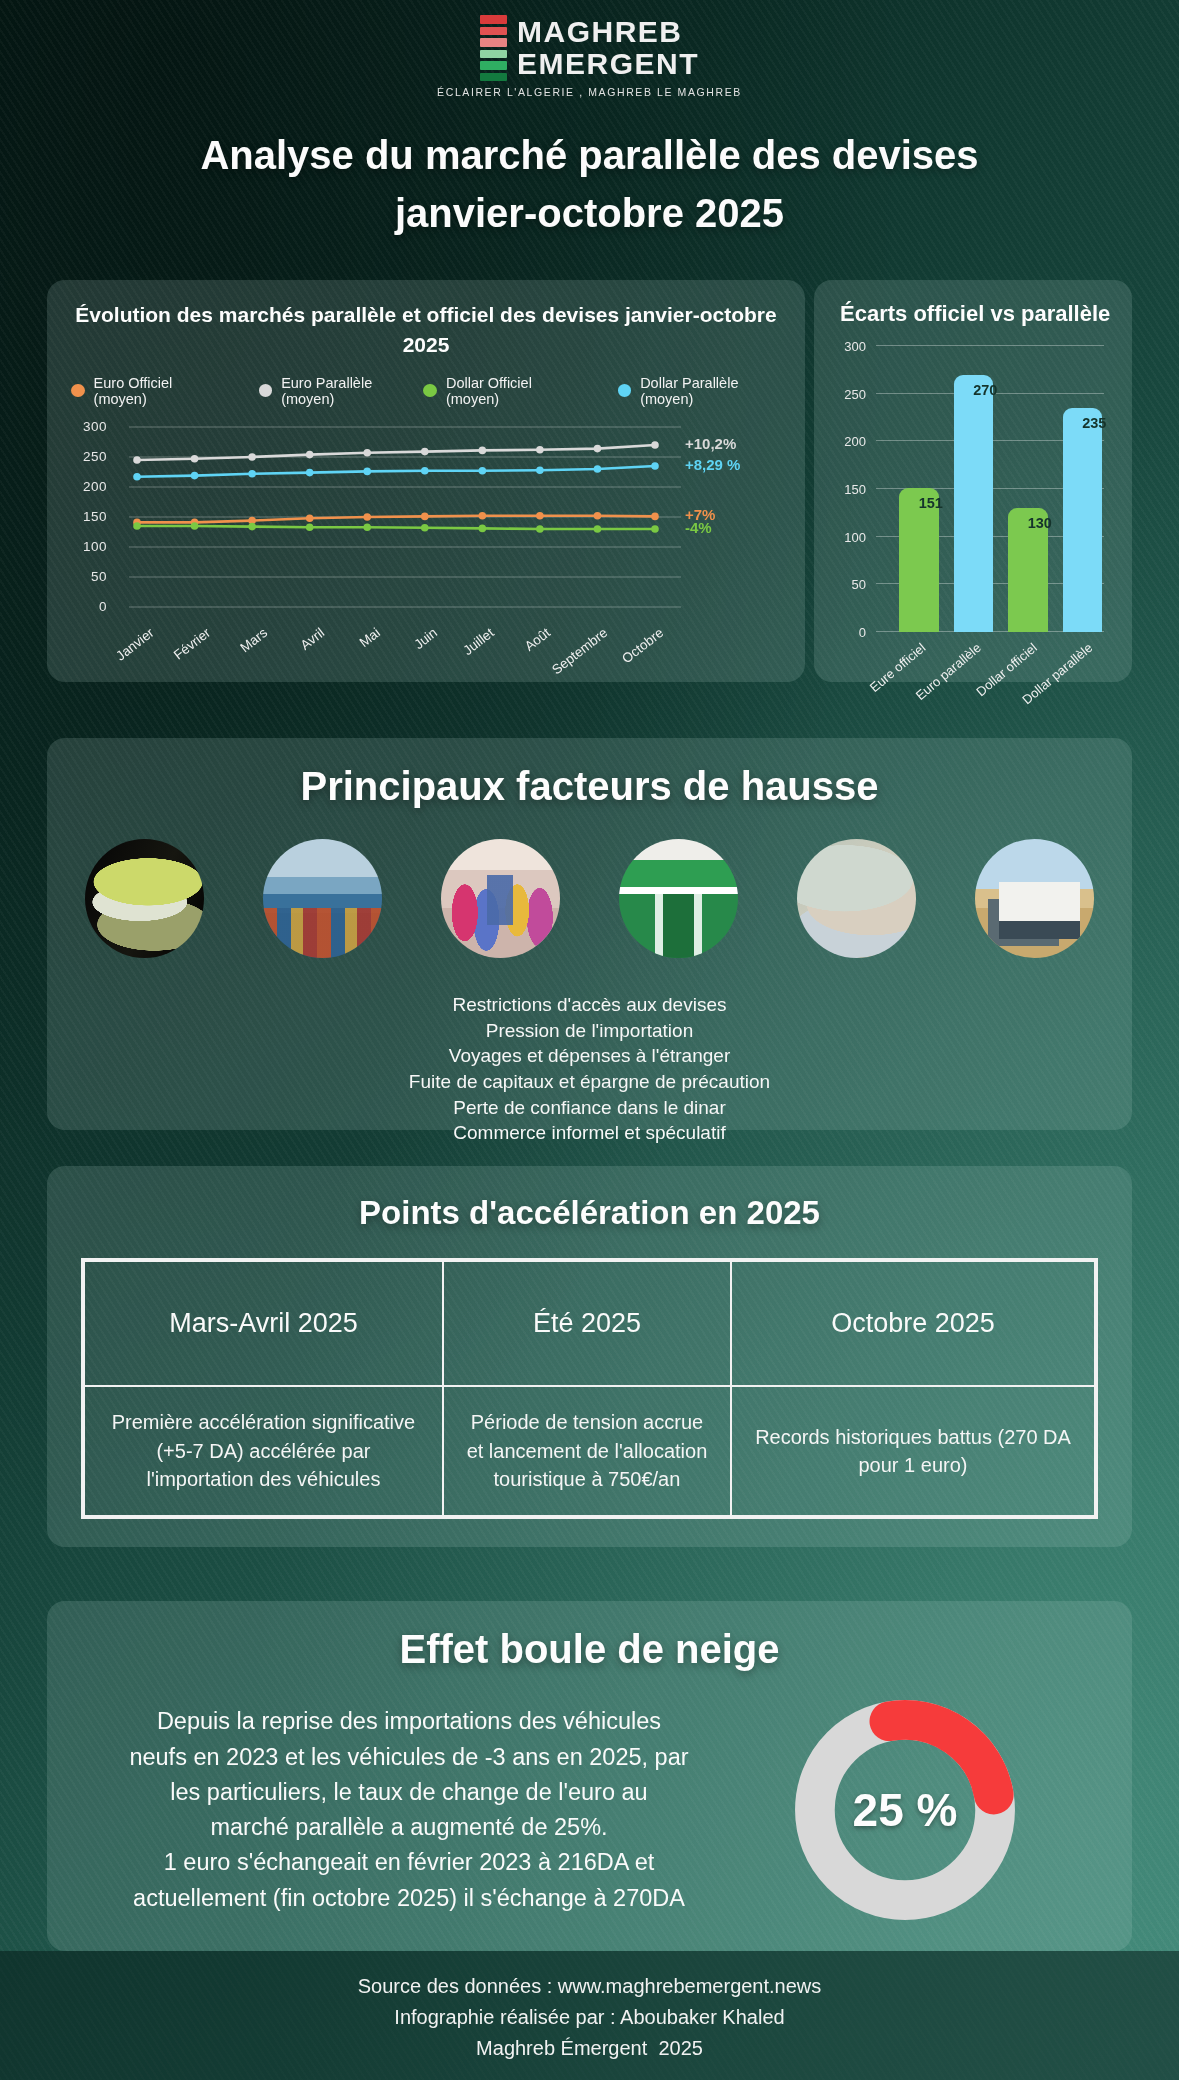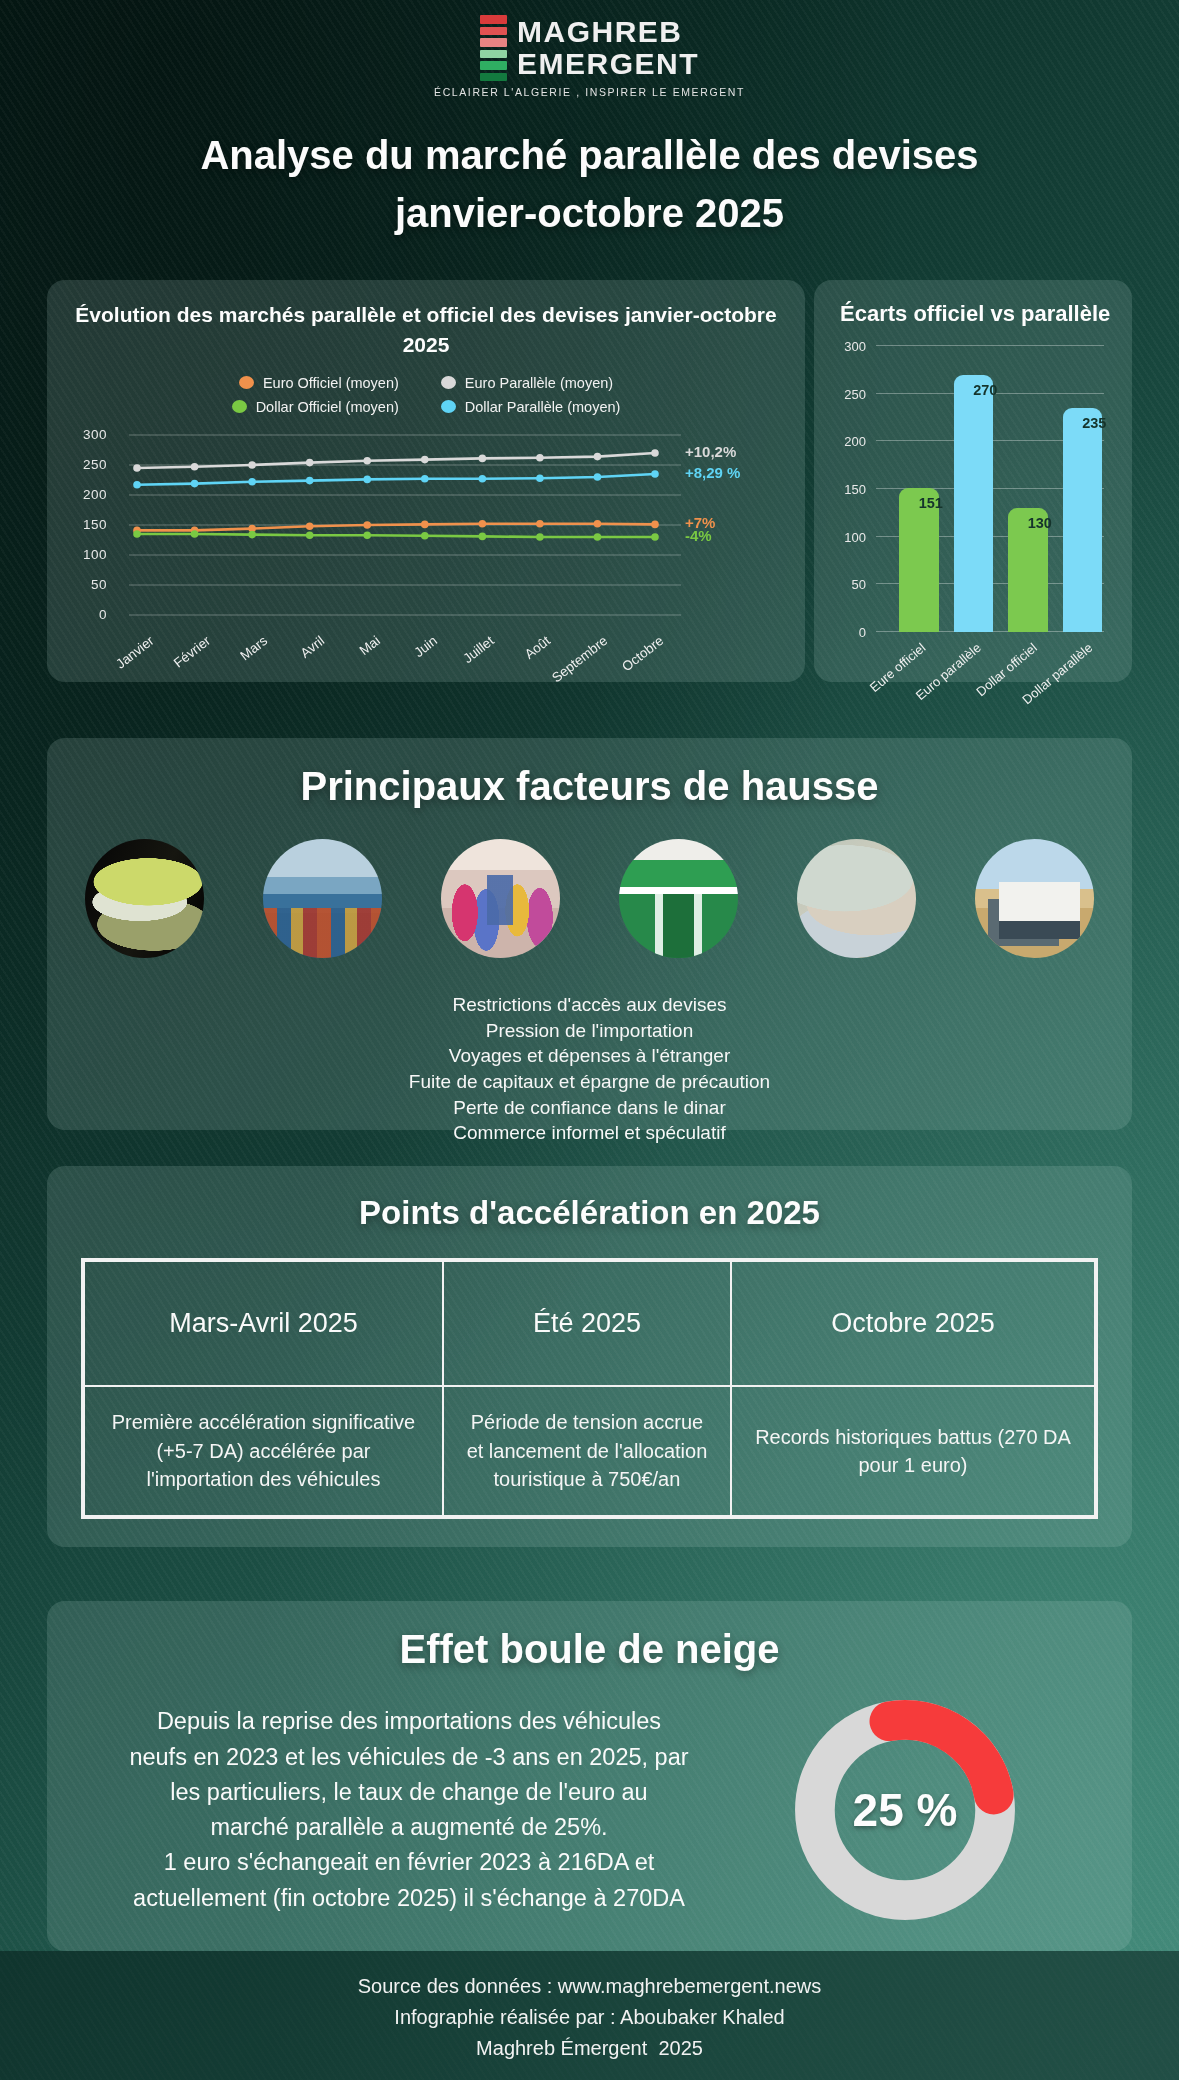--- a/index.html
+++ b/index.html
@@ -40,21 +40,21 @@
   
   .card{ background:rgba(182,214,205,.17); border-radius:18px; }
 
   .charts-row{ margin:38px 47px 0; display:flex; gap:9px; height:402px; }
   .line-card{ width:758px; padding:20px 24px 8px; }
   .bar-card{ flex:1; padding:18px 18px 8px; }
   .chart-title{ text-align:center; font-size:21px; font-weight:800; line-height:1.45; color:#fdfdfd; }
   .bar-card .chart-title{ text-align:left; padding-left:8px; font-size:22px; }
 
   
-  .legend{ margin-top:14px; display:flex; flex-direction:column; gap:8px; align-items:center; }
+  .legend{ margin-top:14px; display:flex; flex-direction:row; gap:8px; align-items:center; }
   .leg-row{ display:flex; gap:42px; }
   .leg-item{ display:flex; align-items:center; gap:9px; font-size:14.5px; color:#f2f2f2; }
   .leg-dot{ width:15px; height:13px; border-radius:50%; }
   .linechart{ margin-top:12px; display:flex; }
   .lc-yaxis{ width:44px; position:relative; height:196px; }
   .lc-yaxis div{ position:absolute; right:8px; font-size:13.5px; color:#e9e9e9; letter-spacing:.5px; }
   .lc-plot{ width:566px; height:196px; position:relative; }
   .lc-end{ flex:1; position:relative; }
   .end-label{ position:absolute; left:4px; font-size:15px; font-weight:800; white-space:nowrap; }
   .lc-xlabels{ display:flex; margin-left:44px; width:566px; height:72px; }
@@ -158,21 +158,21 @@
           <span style="background: rgb(232, 131, 131);"></span>
           <span style="background: rgb(143, 211, 163);"></span>
           <span style="background: rgb(47, 174, 98);"></span>
           <span style="background: rgb(19, 122, 63);"></span>
         </div>
       <div class="logo-text">
         <div>MAGHREB</div>
         <div>EMERGENT</div>
       </div>
     </div>
-    <div class="tagline">ÉCLAIRER L'ALGERIE , INSPIRER LE EMERGENT</div>
+    <div class="tagline">ÉCLAIRER L'ALGERIE , MAGHREB LE MAGHREB</div>
   </header>
 
   <h1 class="main-title">
     <span>Analyse du marché parallèle des devises</span><br>
     <span>janvier-octobre 2025</span>
   </h1>
 
   <section class="charts-row">
 
     <div class="card line-card">

